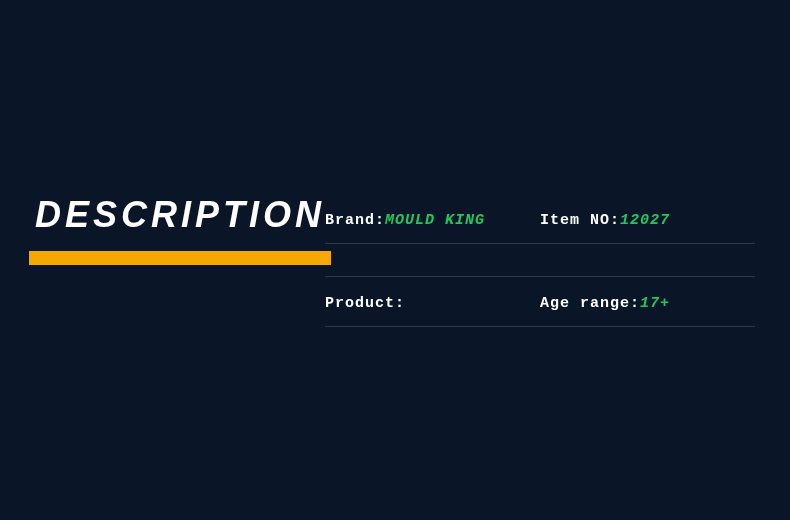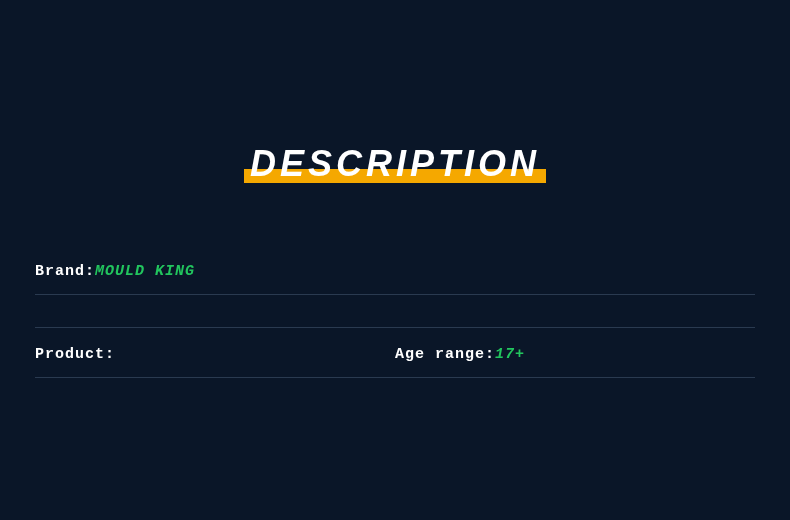--- a/index.html
+++ b/index.html
@@ -16,22 +16,20 @@
       flex-direction: column;
       align-items: center;
       justify-content: center;
       font-family: 'Courier New', Courier, monospace;
       overflow: hidden;
     }
 
     .container {
       width: 720px;
       display: flex;
-      flex-direction: column;
-      align-items: center;
     }
 
     .title-wrapper {
       position: relative;
       margin-bottom: 60px;
     }
 
     .title-highlight {
       position: absolute;
       bottom: 2px;
@@ -100,20 +98,24 @@
     <div class="title-text">DESCRIPTION</div>
   </div>
 
   <div class="specs-container">
 
     <div class="spec-row">
       <div class="spec-item">
         <span class="spec-label">Brand: </span>
         <span class="spec-value">MOULD KING</span>
       </div>
+      <div class="spec-item">
+        <span class="spec-label">Item NO: </span>
+        <span class="spec-value">12027</span>
+      </div>
     </div>
 
     <div class="spec-row">
     </div>
 
     <div class="spec-row">
       <div class="spec-item">
         <span class="spec-label">Product: </span>
       </div>
       <div class="spec-item">

